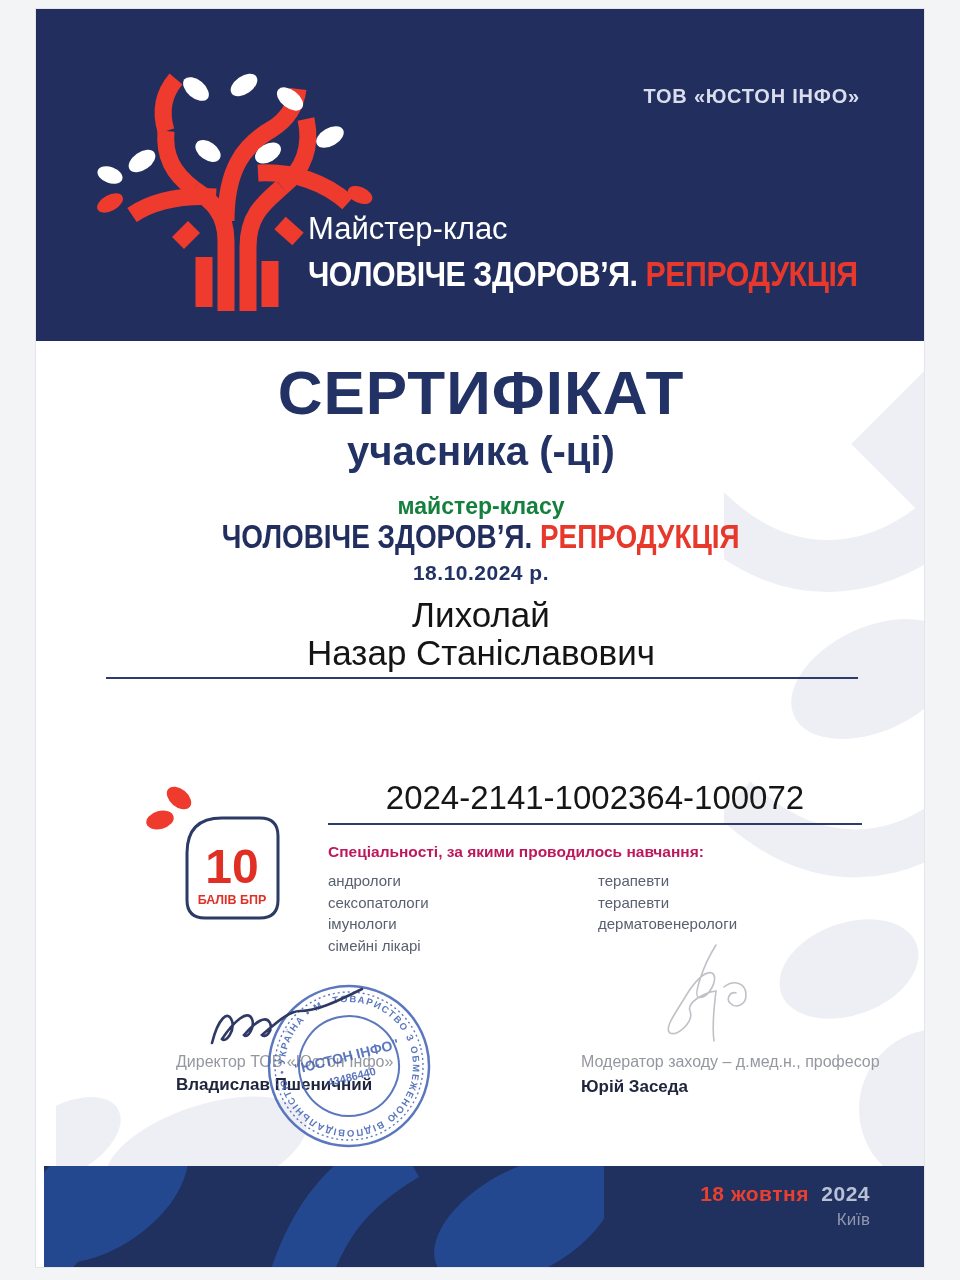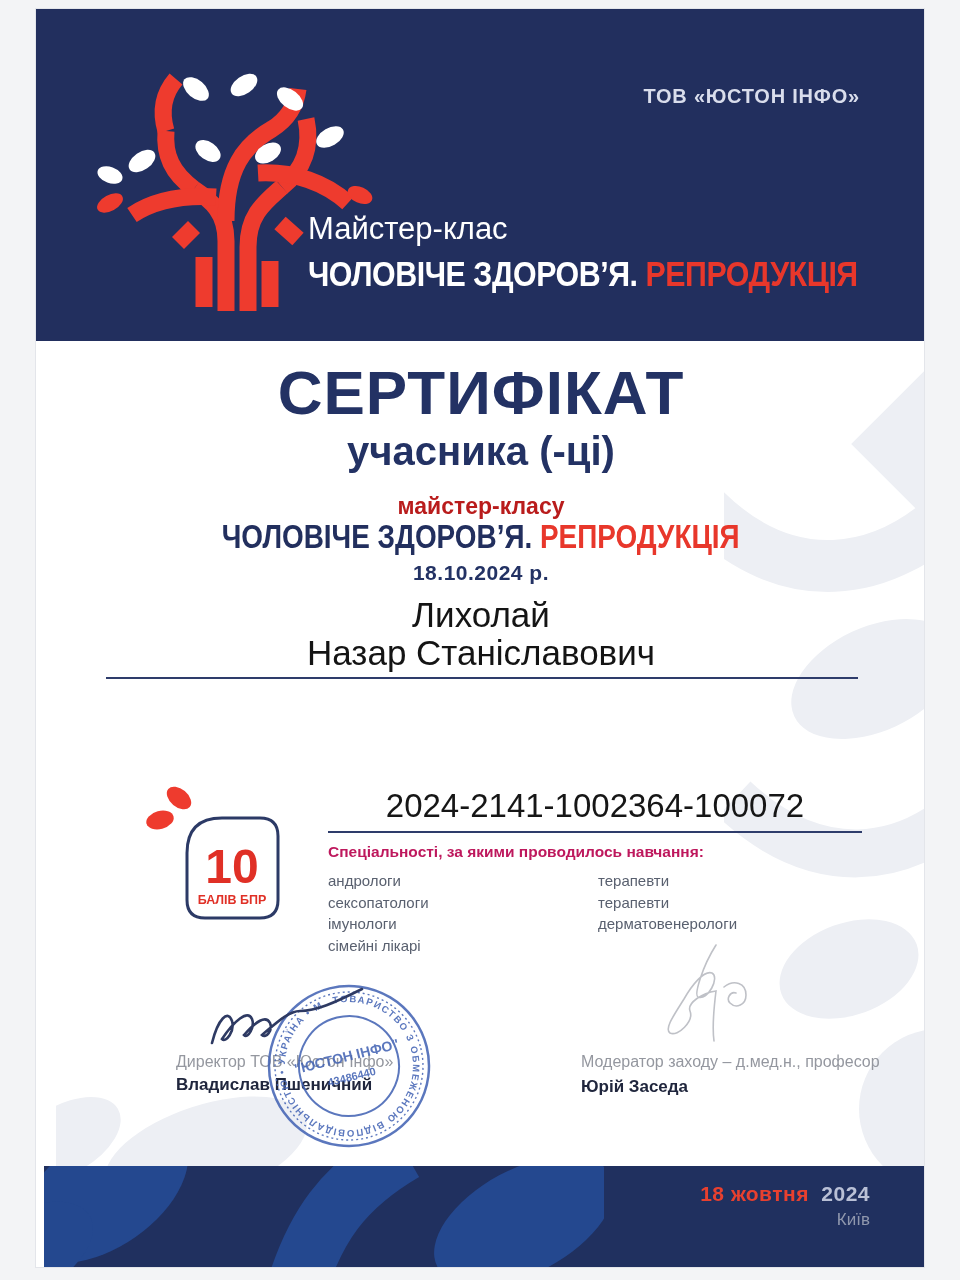--- a/index.html
+++ b/index.html
@@ -27,31 +27,31 @@
   .header-titles{position:absolute;left:272px;top:202px;}
   .ht1{color:#ffffff;font-size:31px;font-weight:500;margin-bottom:8px;}
   .ht2{font-size:33px;font-weight:800;letter-spacing:-.5px;
        transform:scale(.92,1.08);transform-origin:left center;white-space:nowrap;}
   .ht2 .w{color:#ffffff;}
   .red{color:#e8372b;}
   
   .abs{position:absolute;left:0;width:890px;text-align:center;z-index:1;}
   .cert-title{top:348px;font-size:62px;font-weight:800;color:#233264;letter-spacing:1px;}
   .cert-sub{top:420px;font-size:40px;font-weight:700;color:#233264;}
-  .cert-of{top:484px;font-size:23px;font-weight:600;color:#b91c1c;}
+  .cert-of{top:484px;font-size:23px;font-weight:600;color:#15803d;}
   .cert-event{top:510px;font-size:31px;font-weight:800;color:#222f5e;}
   .cert-event .inner{display:inline-block;transform:scale(.9,1.08);white-space:nowrap;}
   .cert-date{top:552px;font-size:21px;font-weight:800;color:#233264;letter-spacing:.5px;}
   .holder-1{top:586px;font-size:35px;font-weight:400;color:#141414;}
   .holder-2{top:624px;font-size:35px;font-weight:400;color:#141414;}
   .holder-line{position:absolute;left:70px;top:668px;width:752px;height:0;
     border-top:2px solid #2e3c6b;z-index:1;}
   .cert-number{
     position:absolute;left:292px;top:770px;width:534px;text-align:center;
-    font-size:33px;color:#161616;border-bottom:2px solid #2e3c6b;padding-bottom:6px;z-index:1;margin-top:8px;
+    font-size:33px;color:#161616;border-bottom:2px solid #2e3c6b;padding-bottom:6px;z-index:1;
   }
   
   .spec-heading{position:absolute;left:292px;top:834px;font-size:15.5px;font-weight:700;color:#be185d;z-index:1;}
   .spec-col{position:absolute;top:861px;font-size:15px;color:#59606f;line-height:21.5px;z-index:1;}
   .spec-left{left:292px;}
   .spec-right{left:562px;}
   
   .sig-role{position:absolute;font-size:16px;color:#94979f;z-index:2;}
   .sig-name{position:absolute;font-size:17px;font-weight:700;color:#20263d;z-index:2;}
   .dir-role{left:140px;top:1044px;}

